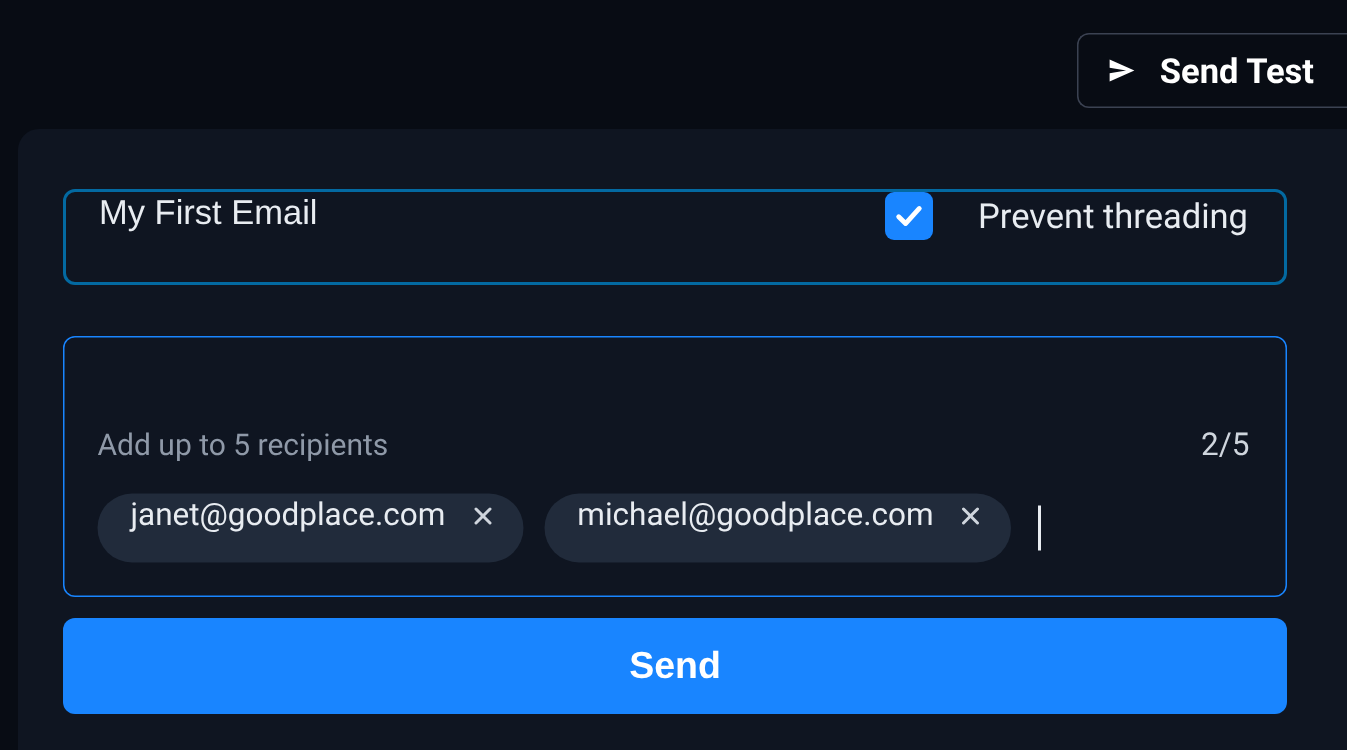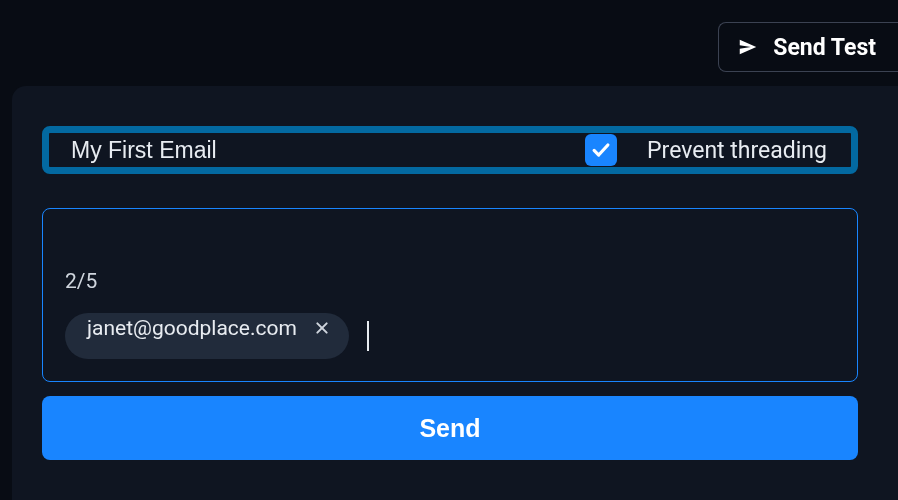--- a/index.html
+++ b/index.html
@@ -39,25 +39,25 @@
     left: 12px;
     right: 0;
     top: 86px;
     bottom: 0;
     background: #0f1521;
     border-radius: 14px 0 0 0;
     padding: 40px 40px 30px 30px;
   }
   .subject-row {
     display: flex;
-    align-items: center;
+    align-items: flex-start;
     gap: 0;
-    border: 7px solid #0369a1;
+    border: 2px solid #0369a1;
     border-radius: 8px;
-    height: 48px;
+    height: 64px;
     padding: 0 24px 0 22px;
   }
   .subject-input {
     flex: 1;
     background: transparent;
     border: none;
     outline: none;
     color: #e8ecf1;
     font-size: 23px;
   }
@@ -175,32 +175,42 @@
         <svg width="22" height="22" viewBox="0 0 24 24" fill="none" stroke="#fff" stroke-width="3.5" stroke-linecap="round" stroke-linejoin="round">
             <polyline points="4.5 12.5 9.5 17.5 19.5 6.5"></polyline>
           </svg>
       </div>
       <span class="prevent-label">Prevent threading</span>
     </div>
   </div>
 
   <div class="recipients-box">
     <div class="recipients-header">
+      <span class="recipients-hint">Add up to 5 recipients</span>
       <span class="recipients-count">2/5</span>
     </div>
     <div class="chips-row">
       <div class="chip">
         <span class="chip-text">janet@goodplace.com</span>
         <span class="chip-remove">
           <svg width="16" height="16" viewBox="0 0 24 24" fill="none" stroke="#cfd5dd" stroke-width="3" stroke-linecap="round">
               <line x1="5" y1="5" x2="19" y2="19"></line>
               <line x1="19" y1="5" x2="5" y2="19"></line>
             </svg>
         </span>
       </div>
+      <div class="chip">
+        <span class="chip-text">michael@goodplace.com</span>
+        <span class="chip-remove">
+          <svg width="16" height="16" viewBox="0 0 24 24" fill="none" stroke="#cfd5dd" stroke-width="3" stroke-linecap="round">
+              <line x1="5" y1="5" x2="19" y2="19"></line>
+              <line x1="19" y1="5" x2="5" y2="19"></line>
+            </svg>
+        </span>
+      </div>
       <div class="cursor-input"></div>
     </div>
   </div>
 
   <button class="send-btn">
     <span>Send</span>
   </button>
 
 </div>
 

